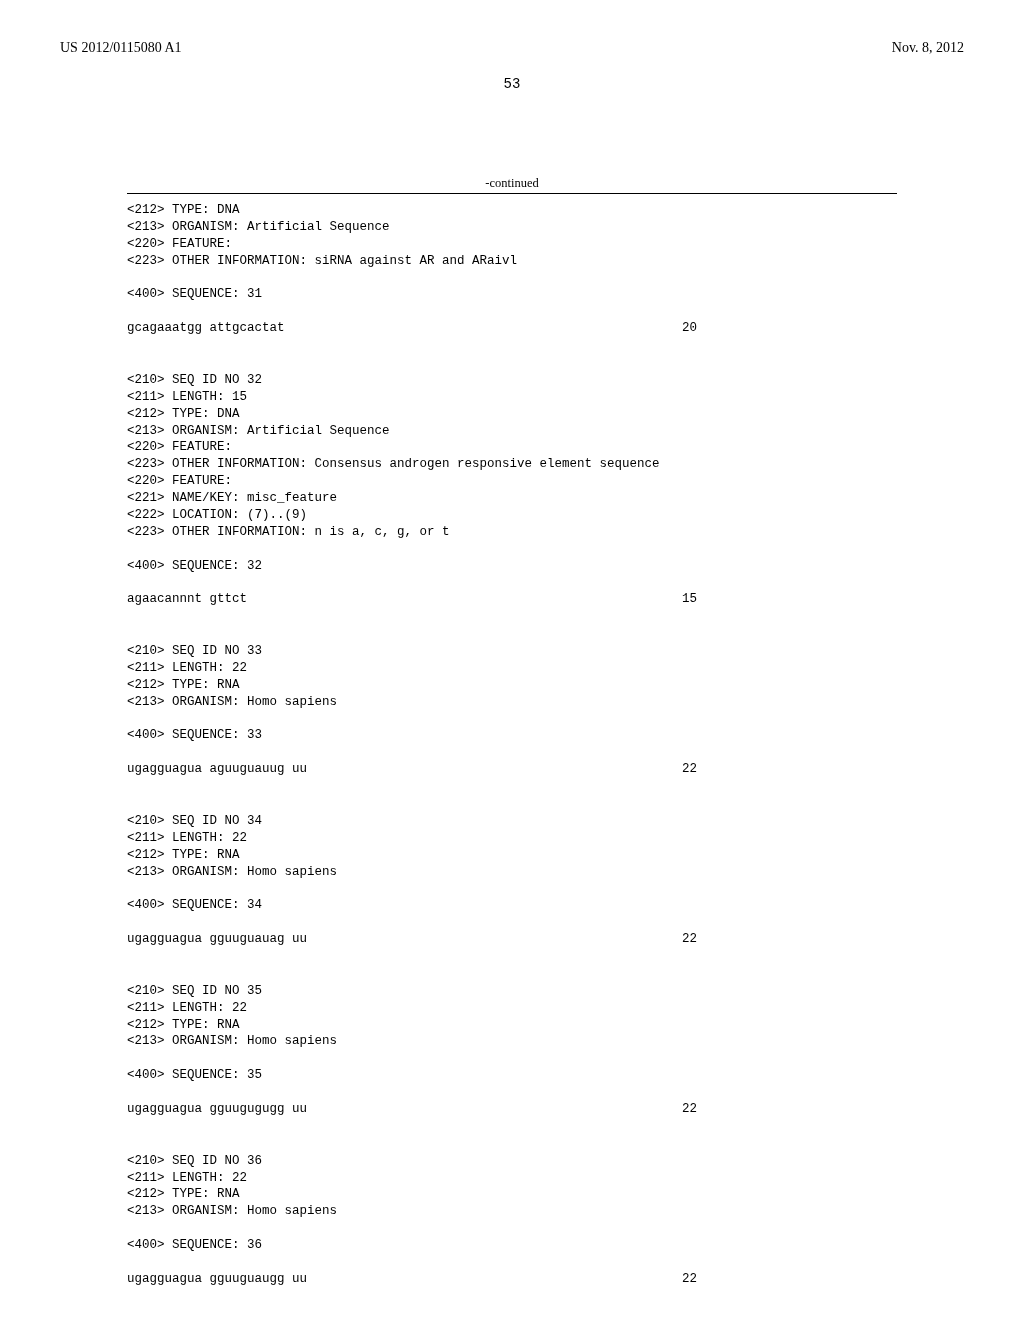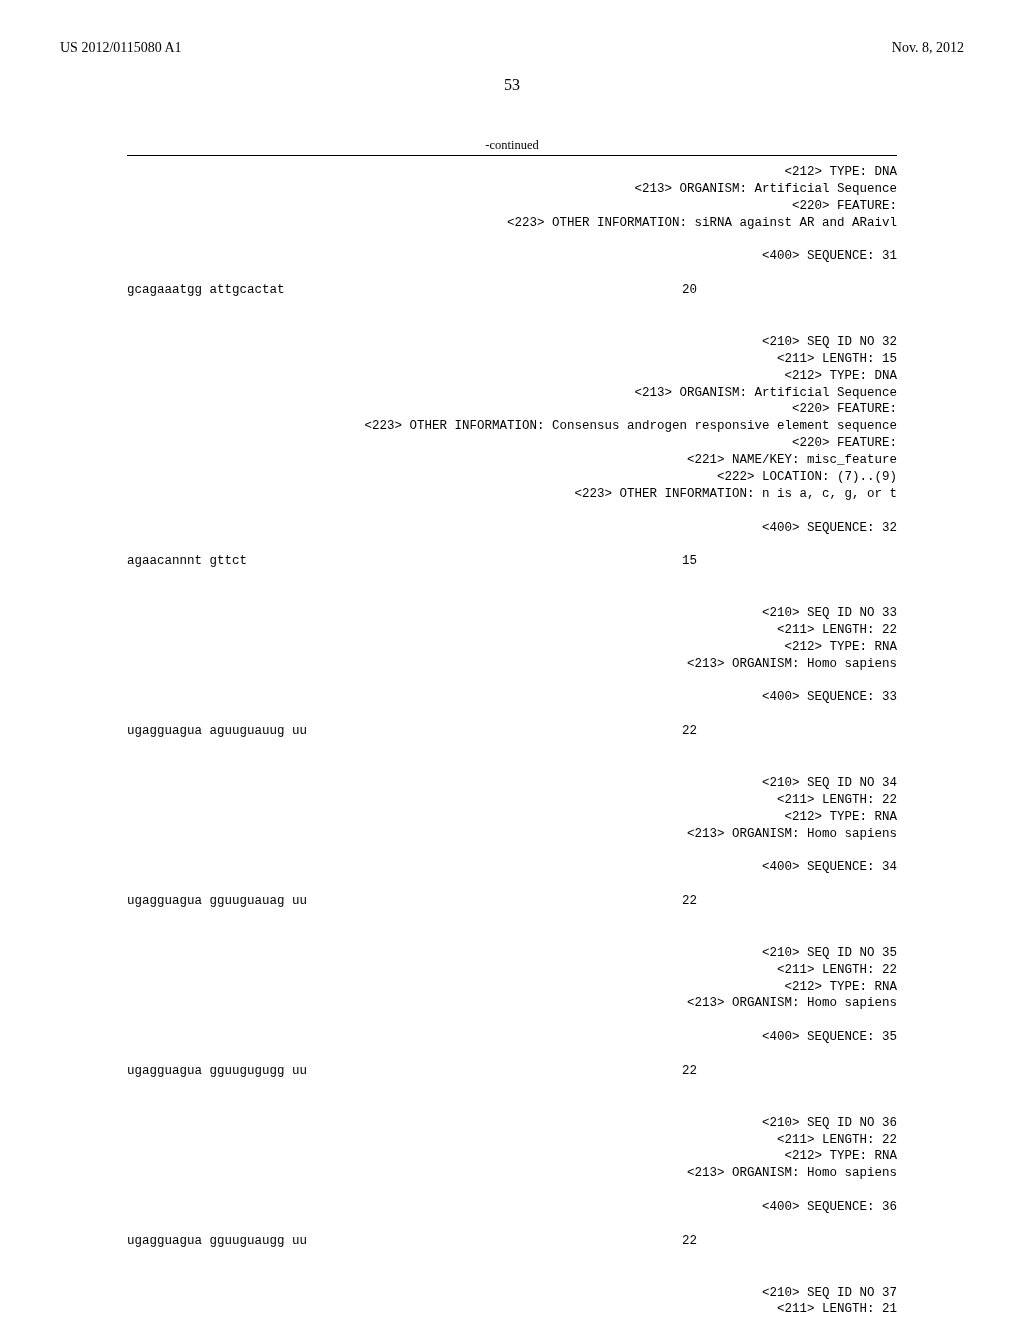--- a/index.html
+++ b/index.html
@@ -24,23 +24,23 @@
     .pub-number {
       font-size: 14px;
       font-family: "Times New Roman", serif;
     }
     .pub-date {
       font-size: 14px;
       font-family: "Times New Roman", serif;
     }
     .page-number {
       text-align: center;
-      font-size: 16px;
-      margin-bottom: 44px;
-      font-family: Liberation Serif, serif;
+      font-size: 14px;
+      margin-bottom: 84px;
+      font-family: Liberation Mono, monospace;
     }
     .continued {
       text-align: center;
       font-family: Liberation Serif, serif;
       font-size: 12.5px;
       margin-bottom: 2px;
     }
     .sequence-listing {
       font-family: "Courier New", monospace;
       font-size: 12.5px;
@@ -62,21 +62,20 @@
     }
     .seq-data {
       flex: 0 0 auto;
     }
     .seq-len {
       flex: 0 0 auto;
       text-align: right;
     }
     .meta-line {
       display: block;
-      text-align: right;
     }
   </style>
 </head>
 <body>
 
 <div class="header">
   <div class="pub-number">US 2012/0115080 A1</div>
   <div class="pub-date">Nov. 8, 2012</div>
 </div>
 

